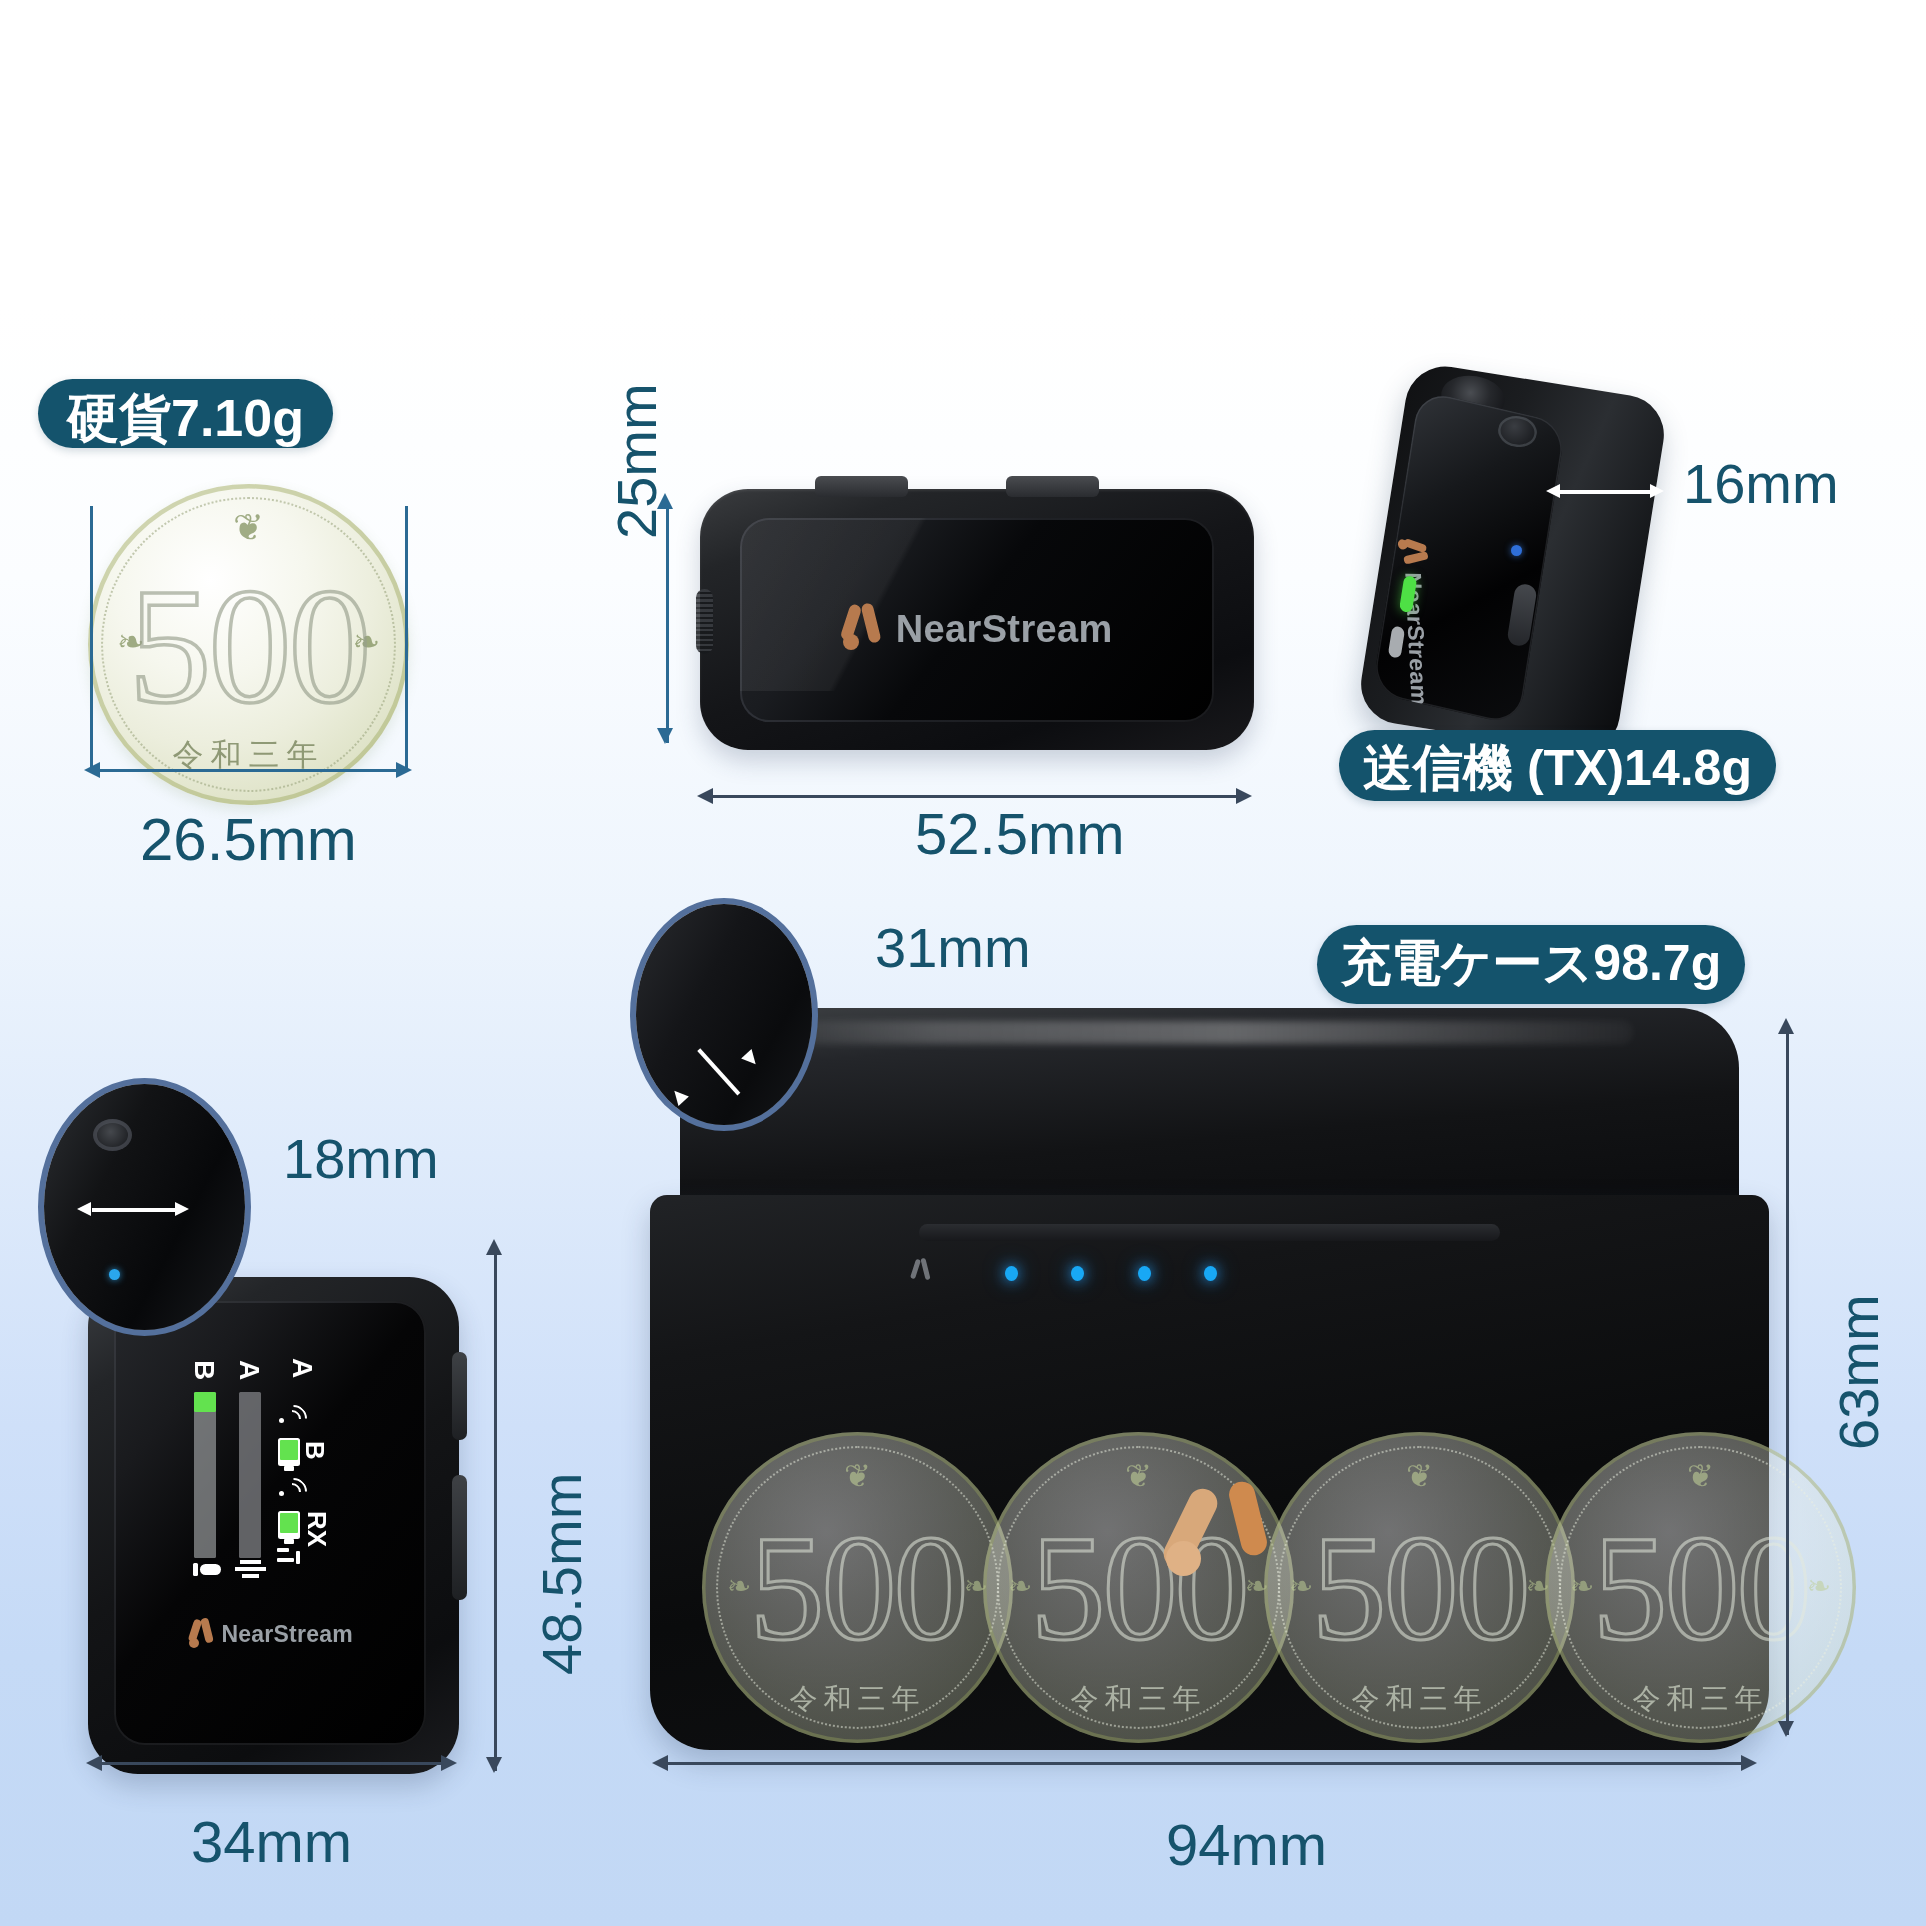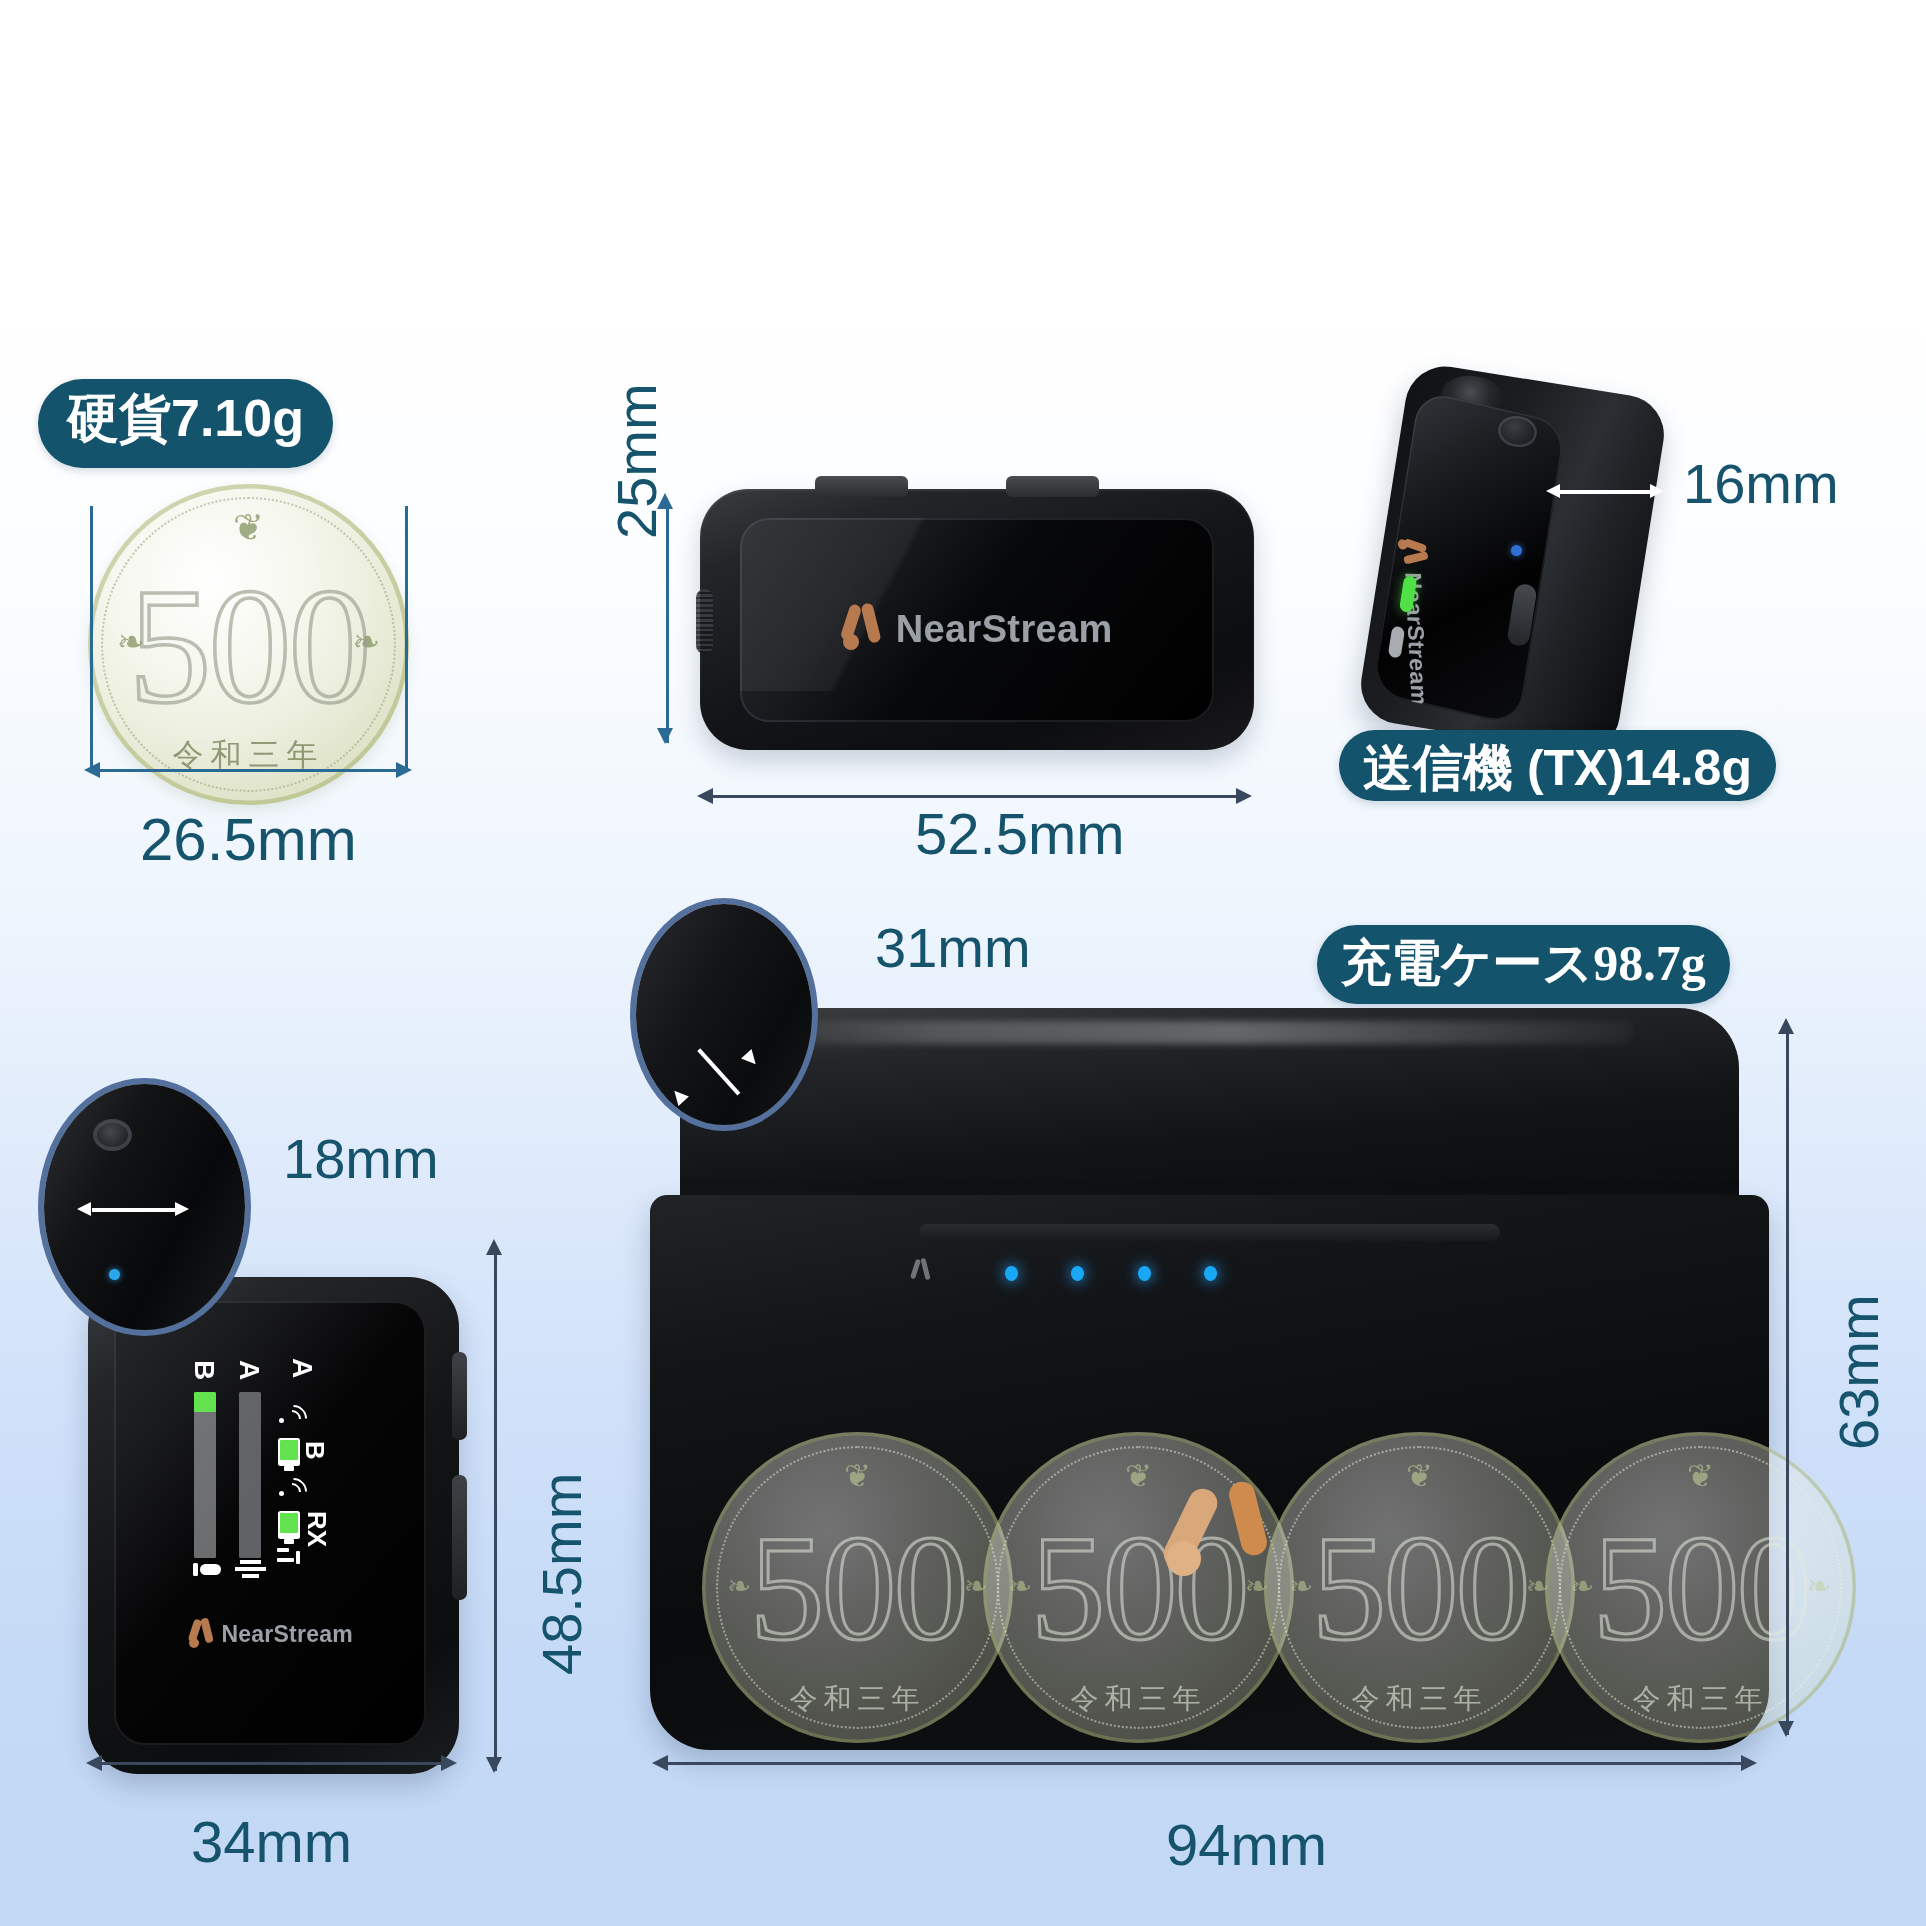--- a/index.html
+++ b/index.html
@@ -29,24 +29,24 @@
     white-space:nowrap;
   }
   
   .badge{
     position:absolute;background:#14536c;color:#ffffff;
     border-radius:100px;display:flex;align-items:center;justify-content:center;
     font-weight:700;white-space:nowrap;
     box-shadow:0 3px 9px rgba(10,50,72,.18);
     line-height:1;
   }
-  .badge-coin{left:38px;top:379px;padding:13px 29px 24px;font-size:52px;}
+  .badge-coin{left:38px;top:379px;padding:13px 29px 4px;font-size:52px;}
   .badge-tx{left:1339px;top:730px;padding:13px 24px 8px;font-size:50px;}
   .badge-rx{left:50px;top:966px;padding:13px 24px 16px;font-size:50px;}
-  .badge-case{left:1317px;top:925px;padding:13px 24px 16px;font-size:50px;font-family:Liberation Serif, serif;}
+  .badge-case{left:1317px;top:925px;padding:13px 24px 16px;font-size:50px;}
 
   
   .dim{position:absolute;color:#16536c;font-weight:400;white-space:nowrap;}
   .dim-265{left:140px;top:805px;font-size:60px;}
   .dim-525{left:915px;top:800px;font-size:58px;}
   .dim-25{left:604px;top:539px;font-size:56px;transform:rotate(-90deg);transform-origin:left top;}
   .dim-16{left:1683px;top:451px;font-size:56px;}
   .dim-31{left:875px;top:915px;font-size:56px;}
   .dim-18{left:283px;top:1126px;font-size:56px;}
   .dim-485{left:529px;top:1675px;font-size:56px;transform:rotate(-90deg);transform-origin:left top;}

